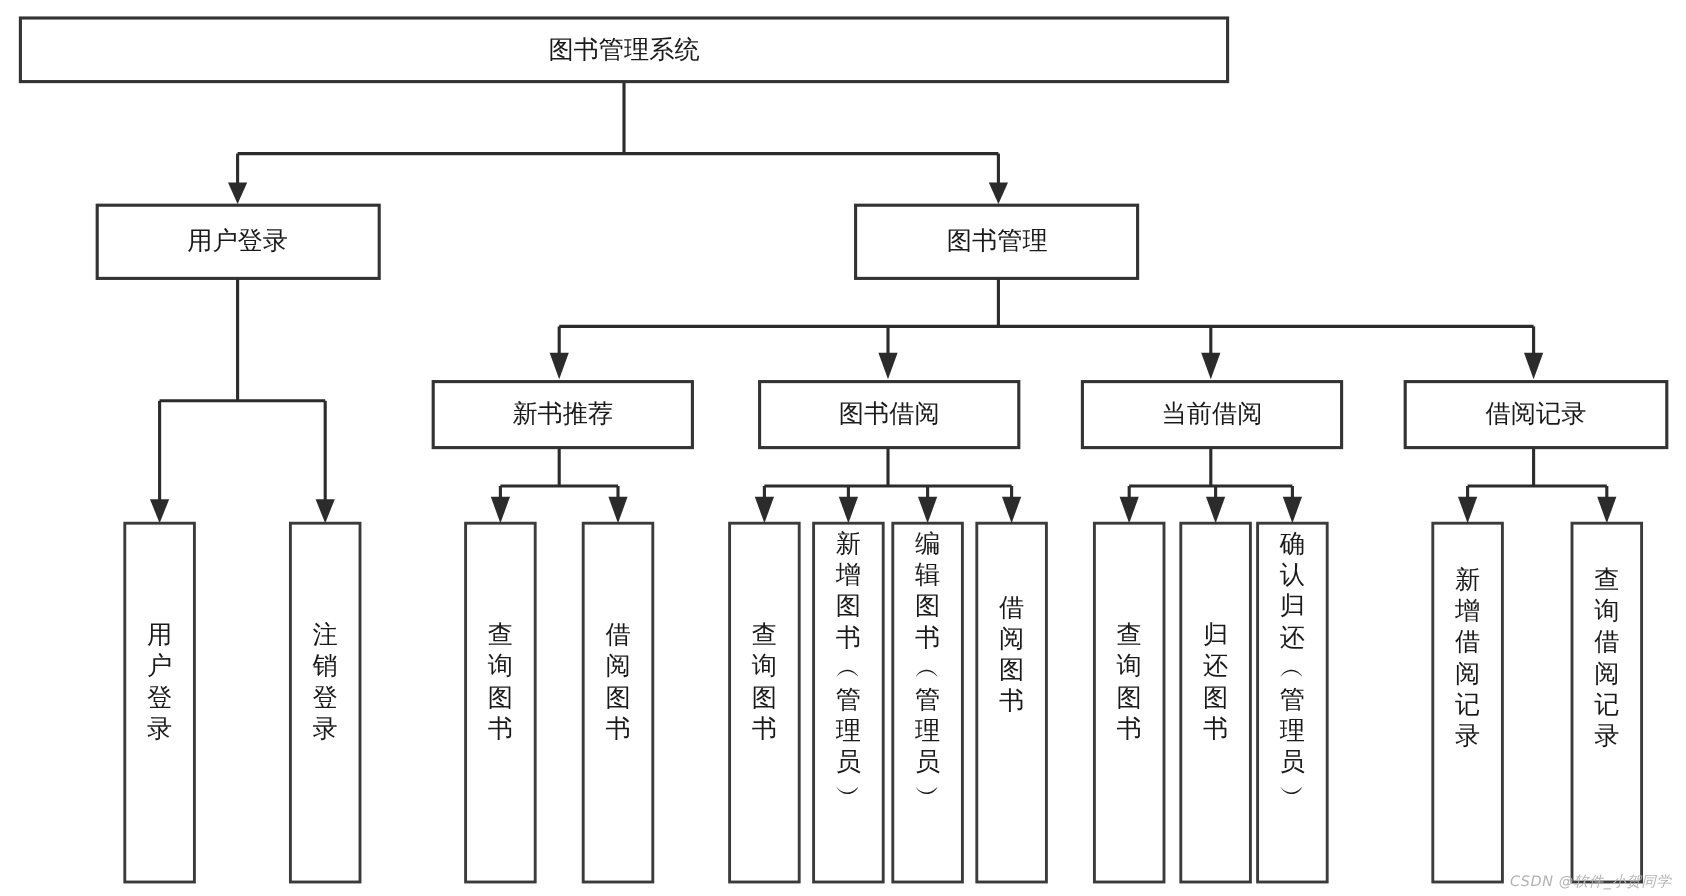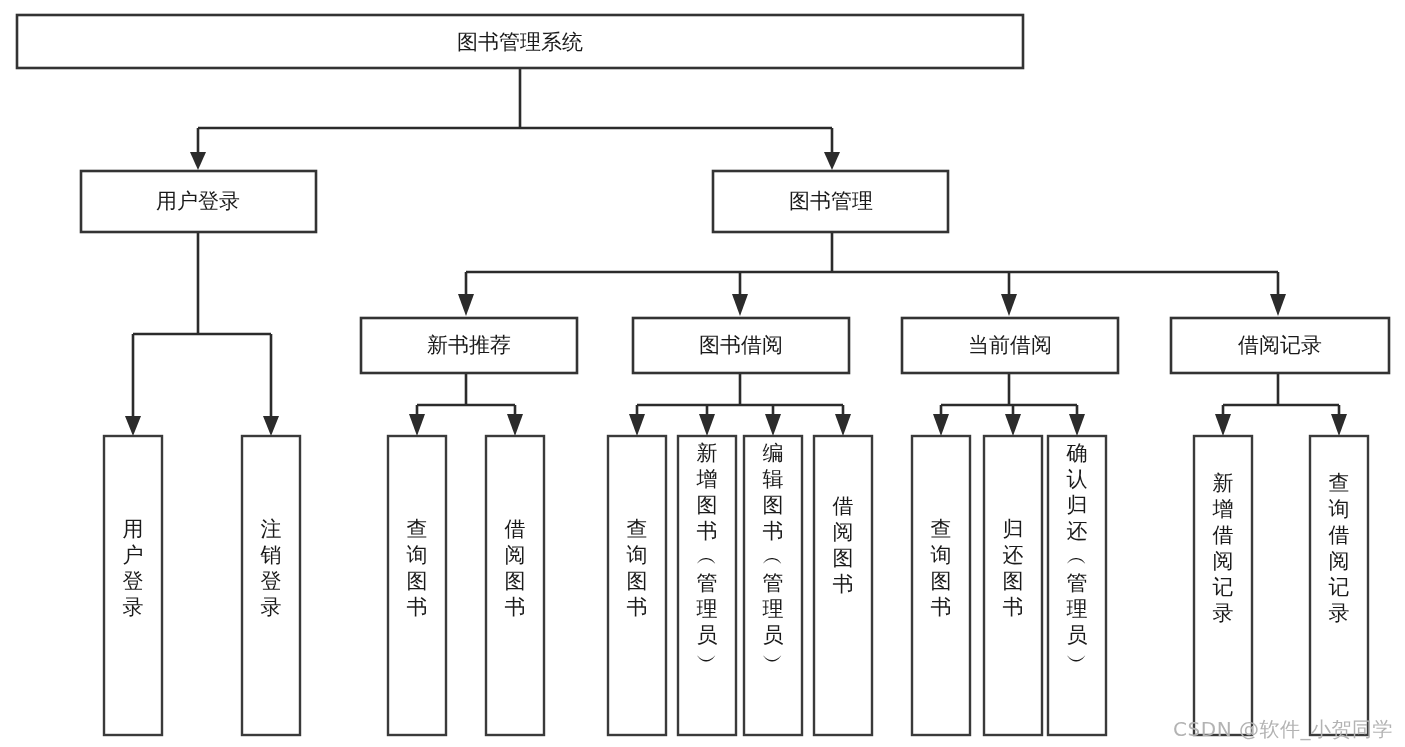--- a/index.html
+++ b/index.html
@@ -55,25 +55,26 @@
     fill: #1a1a1a;
     font-family: "DejaVu Sans", "Liberation Sans", sans-serif;
     font-size: 21px;
     text-anchor: middle;
   }
   .watermark {
     position: absolute;
     right: 12px;
     bottom: 4px;
     font-family: "DejaVu Sans", "Liberation Sans", sans-serif;
-    font-size: 20px;
+    font-size: 12px;
     color: #b3b3b3;
     letter-spacing: 0.5px;
     white-space: nowrap;
     pointer-events: none;
+    font-style: italic;
   }
 </style>
 </head>
 <body>
 
 <div id="diagram-root">
   <svg class="canvas" viewBox="0 0 1405 747" xmlns="http://www.w3.org/2000/svg">
 
     <g>
       <path class="connector" d="M520,68 L520,128"></path>

